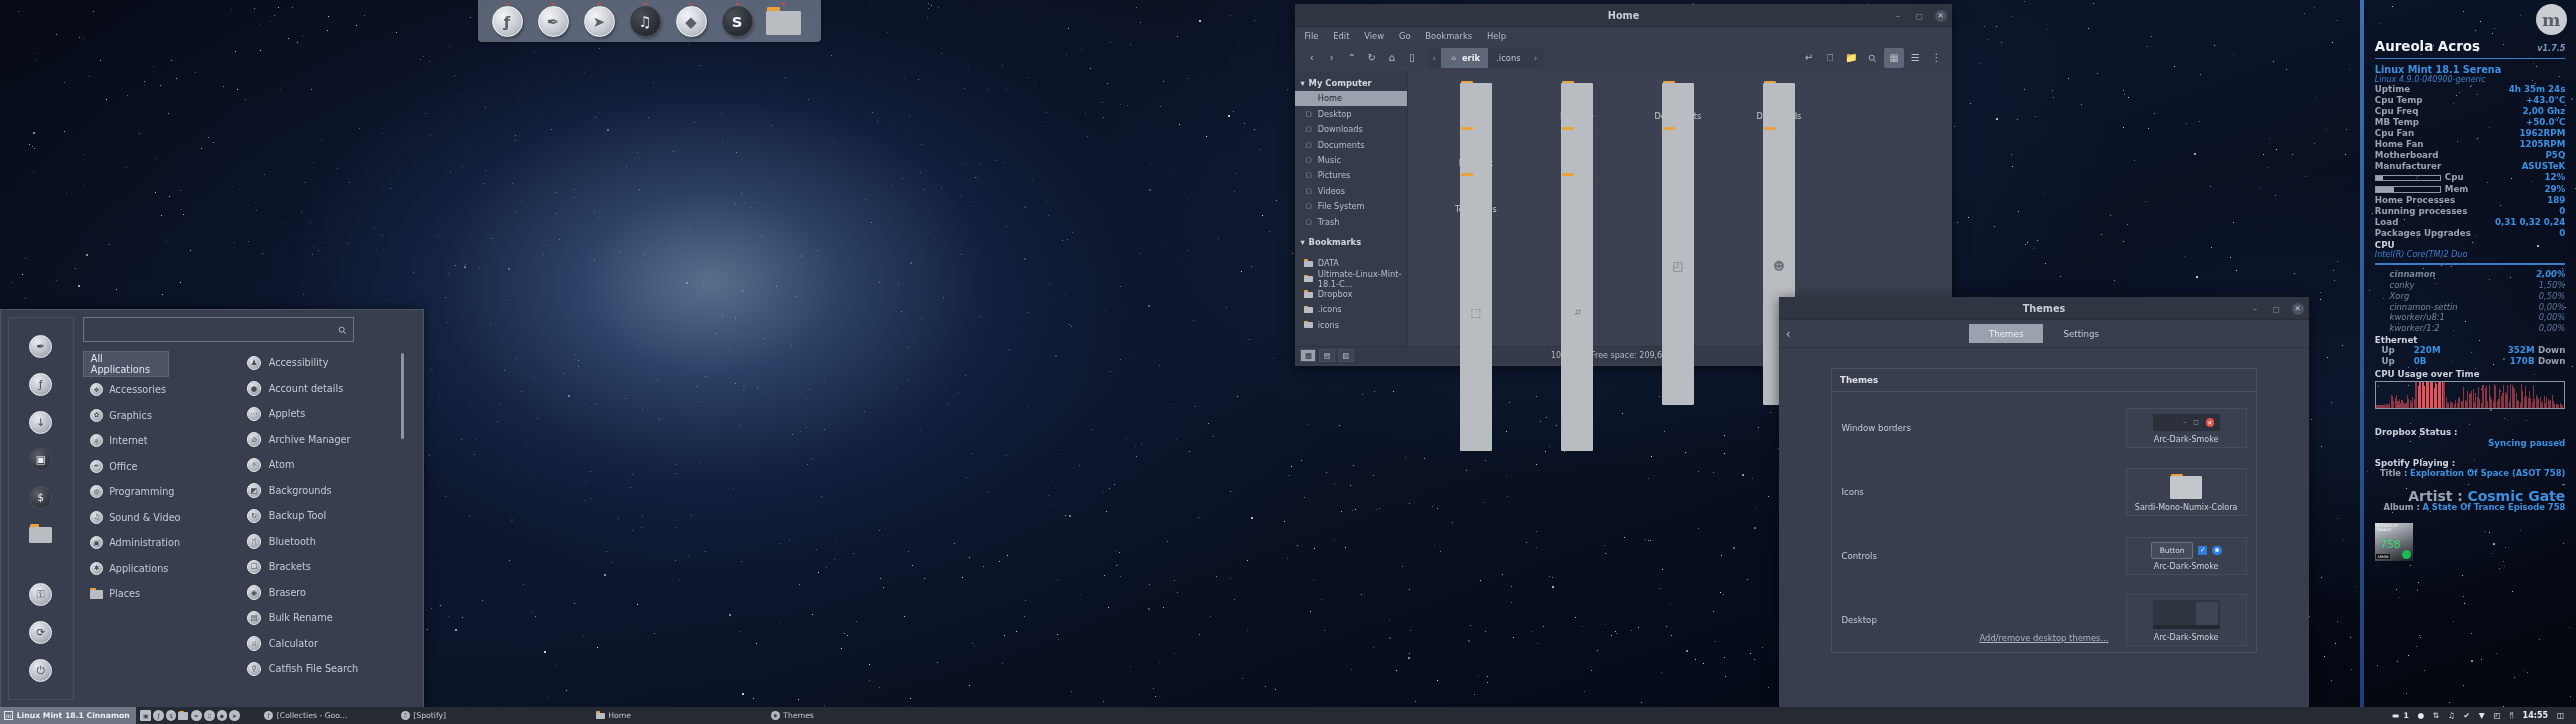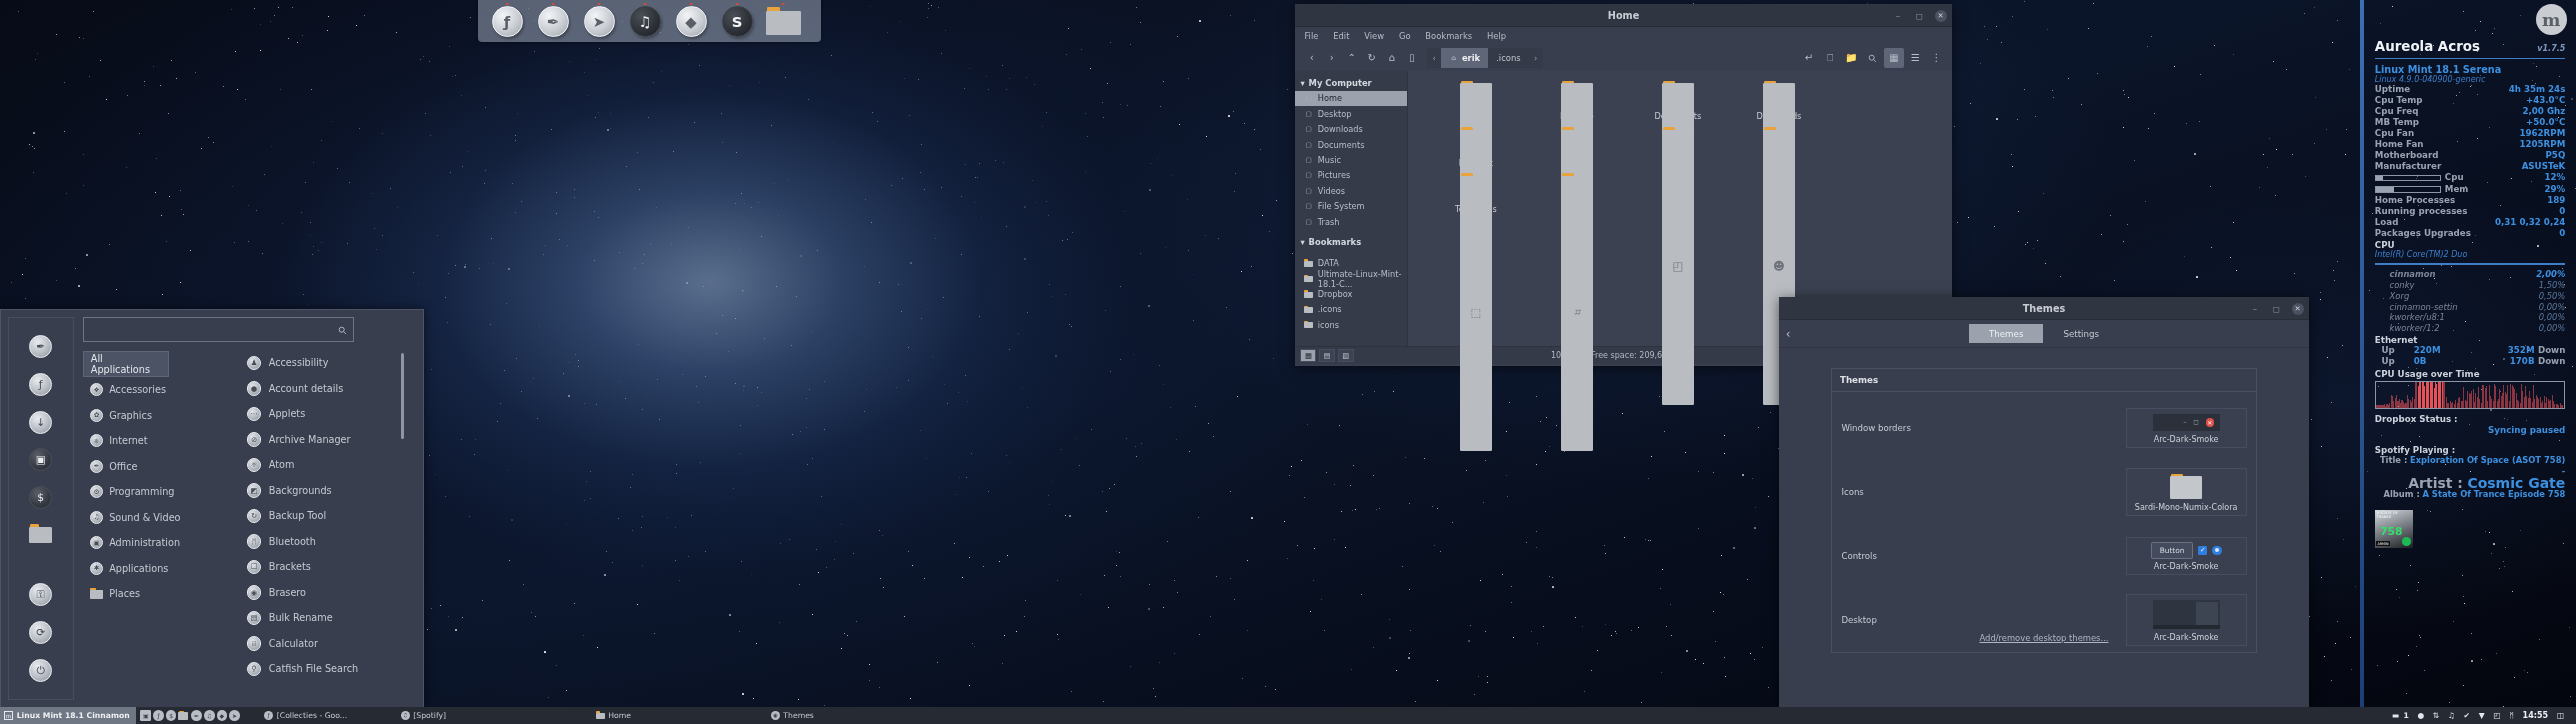--- a/index.html
+++ b/index.html
@@ -251,21 +251,21 @@
   .ck-graph { height:28px; border:0.7px solid #8d96a4; margin-top:2px; position:relative; overflow:hidden; background:transparent; }
   .ck-graph b { position:absolute; bottom:0; width:1.3px; background:#f4545a; }
   .ck-right { text-align:right; }
   .ck-lbl-g { color:#9aa3b1; font-weight:600; }
   .ck-val-b { color:#3d90e0; font-weight:700; }
   .album-art {
     width:38px;height:38px;margin-top:9.4px;position:relative;overflow:hidden;
     background:linear-gradient(160deg,#d8dde3 0%,#8a8f96 40%,#1b1d21 100%);
   }
   .album-art .asot { position:absolute; top:1.3px; left:2px; color:#fff; font-size:3.4px; letter-spacing:0.2px; }
-  .album-art .num { position:absolute; left:5.4px; top:14.8px; color:#35e06a; font-size:10.7px; font-weight:700; }
+  .album-art .num { position:absolute; left:5.4px; top:14.8px; color:#35e06a; font-size:10.7px; font-weight:400; }
   .album-art .sp { position:absolute; right:2px; bottom:2px; width:8.7px;height:8.7px;border-radius:50%;background:#1DB954; }
   .album-art .armin { position:absolute; left:1.3px; bottom:1.3px; background:#111; color:#fff; font-size:3.4px; padding:0.7px 1.3px; }
 
   
   #panel {
     position:absolute; left:0; bottom:0; width:2576px; height:17px;
     background:#252a33; display:flex; align-items:center;
   }
   #menu-btn { display:flex; align-items:center; gap:4px; height:17px; padding:0 6.7px 0 4px; background:#6f7684; cursor:pointer; }
   #menu-btn .mlogo { width:8.7px;height:8.7px;border:1px solid #e6e9ee;color:#e6e9ee;font-size:6px;display:flex;align-items:center;justify-content:center;font-family:"DejaVu Serif","Liberation Serif",serif;}
@@ -2523,21 +2523,21 @@
         <b style="left:176px;height:12.7px;opacity:0.55"></b>
         <b style="left:177px;height:7.4px;opacity:0.55"></b>
         <b style="left:178px;height:4px;opacity:0.55"></b>
         <b style="left:180px;height:4px;opacity:0.55"></b>
         <b style="left:181px;height:4px;opacity:0.55"></b>
         <b style="left:182px;height:2.7px;opacity:0.55"></b>
         <b style="left:184px;height:4.7px;opacity:0.55"></b>
         <b style="left:185px;height:2.7px;opacity:0.55"></b>
         <b style="left:186px;height:3.4px;opacity:0.55"></b>
       </div>
-    <div class="ck-sec" style="margin-top:5px">Dropbox Status :</div>
+    <div class="ck-sec" style="margin-top:18px">Dropbox Status :</div>
     <div class="ck-right ck-val-b" style="font-size:8.7px;margin-top:1.3px">Syncing paused</div>
     <div class="ck-sec" style="margin-top:9.4px">Spotify Playing :</div>
     <div id="ck-spotify">
         <div class="ck-right" style="font-size: 8.4px; line-height: 11.4px;"><span class="ck-lbl-g">Title :</span> <span class="ck-val-b">Exploration Of Space (ASOT 758) -</span></div>
         <div class="ck-right" style="font-size: 14px; line-height: 11.4px;"><span class="ck-lbl-g">Artist :</span> <span class="ck-val-b">Cosmic Gate</span></div>
         <div class="ck-right" style="font-size: 8.4px; line-height: 11.4px;"><span class="ck-lbl-g">Album :</span> <span class="ck-val-b">A State Of Trance Episode 758</span></div>
       </div>
     <div class="album-art">
       <div class="asot">A STATE OF TRANCE</div>
       <div class="num">758</div>

